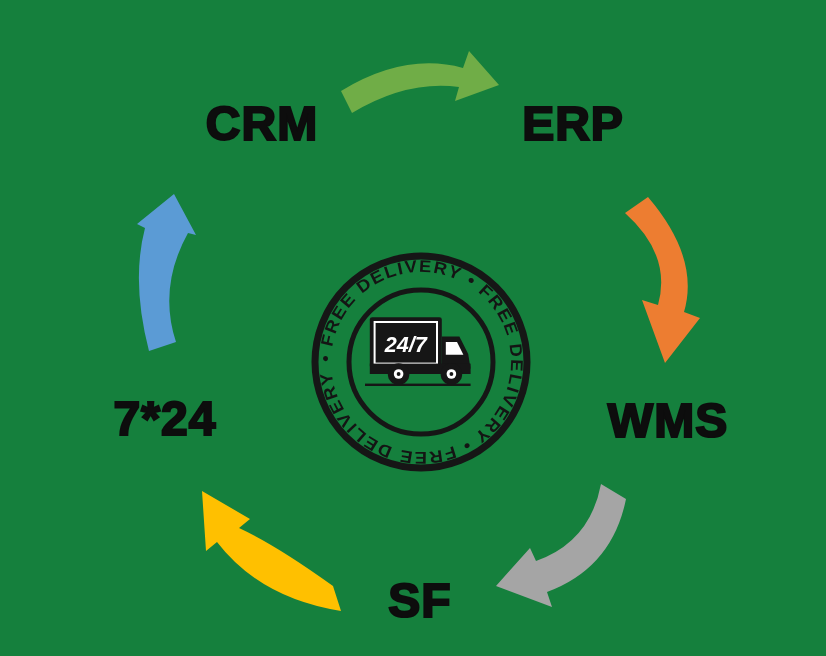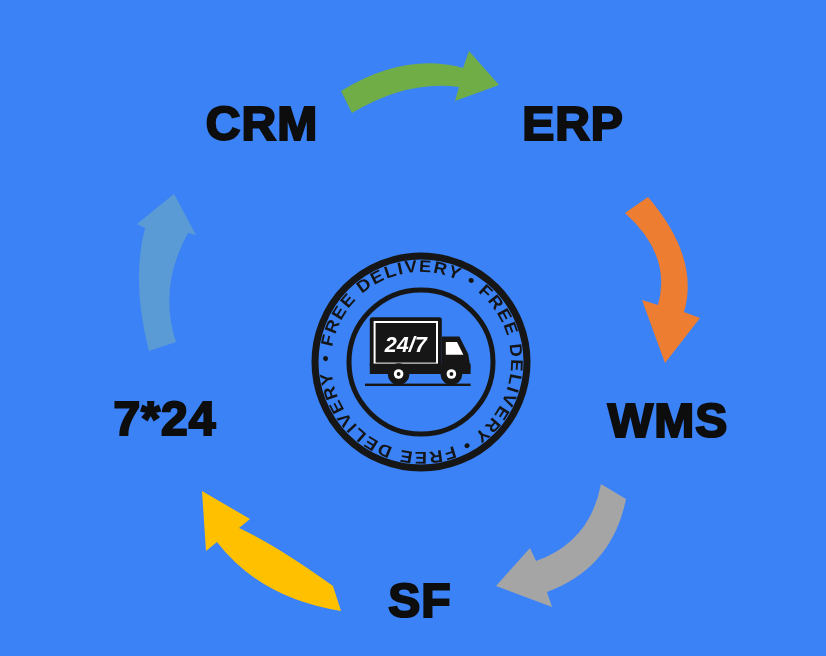--- a/index.html
+++ b/index.html
@@ -8,21 +8,21 @@
     background: #ffffff;
     width: 826px;
     height: 656px;
     overflow: hidden;
     font-family: "Liberation Sans", sans-serif;
   }
   .stage {
     position: relative;
     width: 826px;
     height: 656px;
-    background: #3b82f6;
+    background: #15803d;
   }
   svg { display: block; }
   .node-label {
     font-family: "Liberation Sans", sans-serif;
     font-weight: bold;
     font-size: 48px;
     fill: #0d0d0d;
     stroke: #0d0d0d;
     stroke-width: 2.2px;
     paint-order: stroke;

